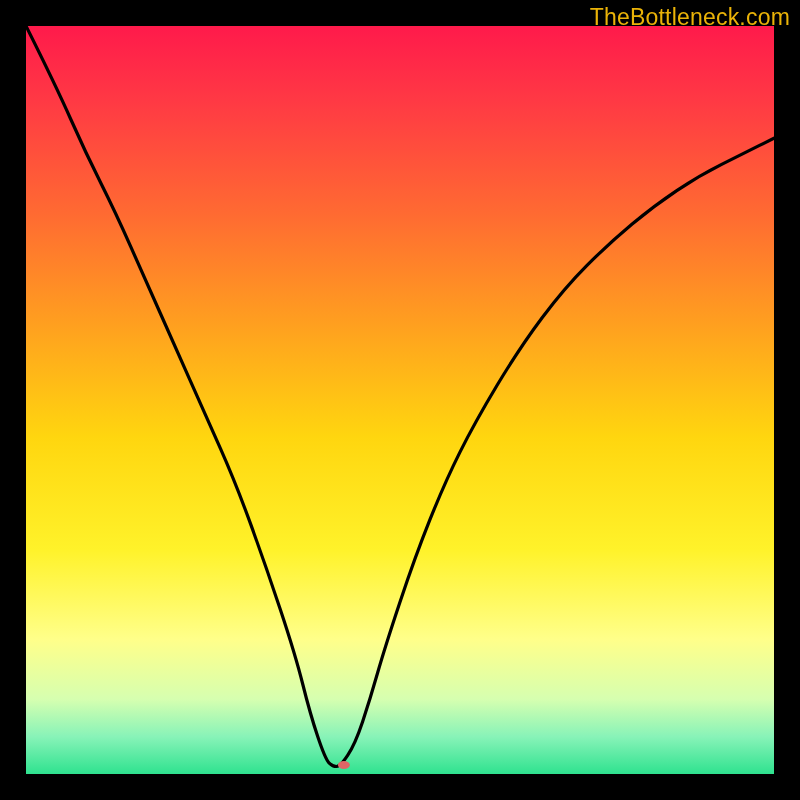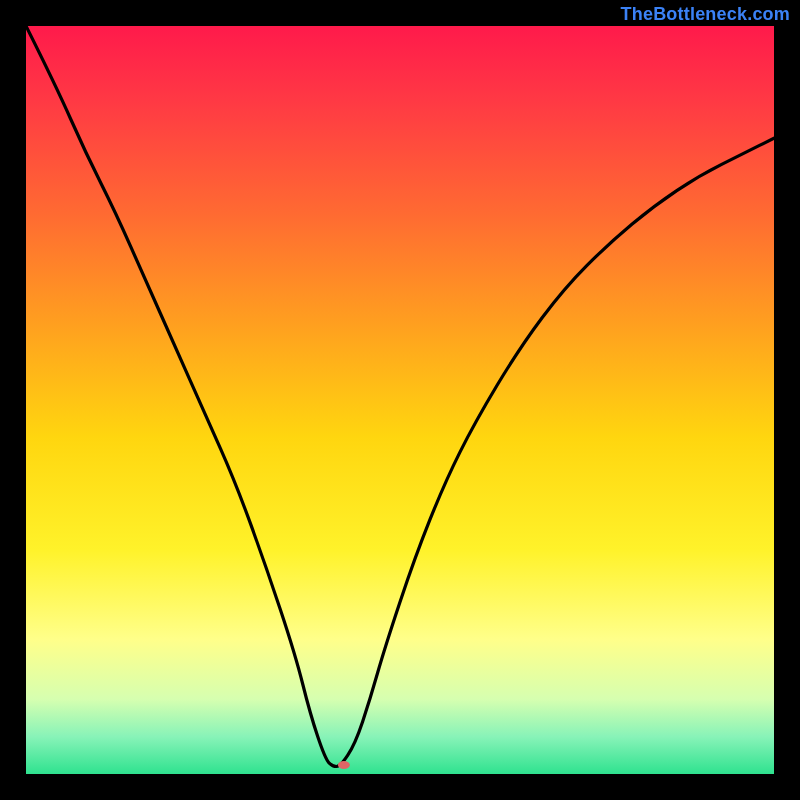--- a/index.html
+++ b/index.html
@@ -23,23 +23,23 @@
     position: absolute;
     left: 0;
     top: 0;
     width: 748px;
     height: 748px;
   }
   .watermark {
     position: absolute;
     top: 4px;
     right: 10px;
-    color: #3b82f6;
-    font-size: 18px;
-    font-weight: 700;
+    color: #eab308;
+    font-size: 23px;
+    font-weight: 400;
     letter-spacing: 0.2px;
     user-select: none;
   }
   svg { display: block; }
 </style>
 </head>
 <body>
 
 <div class="frame">
   <svg class="plot" viewBox="0 0 748 748" preserveAspectRatio="none">

